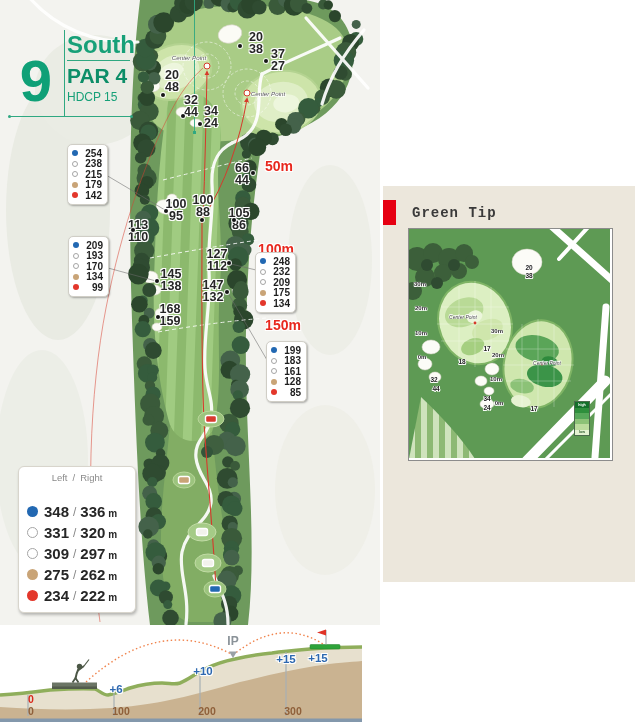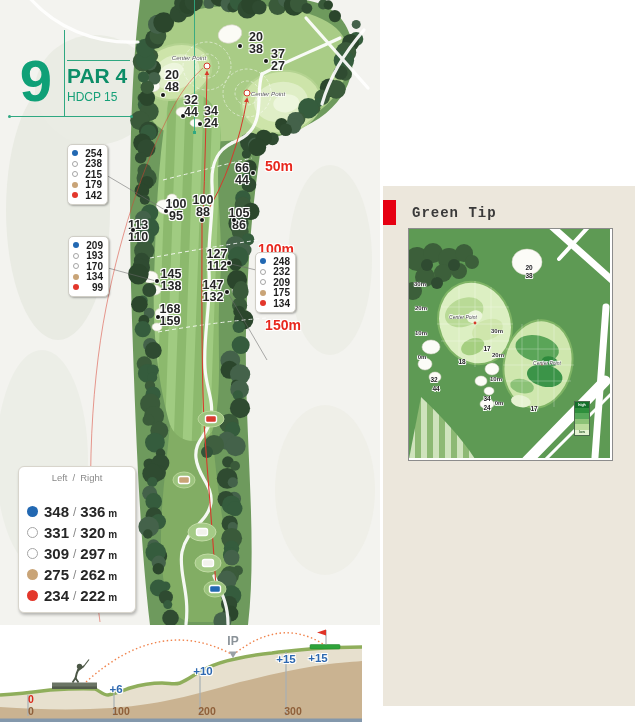--- a/index.html
+++ b/index.html
@@ -45,21 +45,21 @@
   .legend-header{display:flex;justify-content:center;gap:5px;font-size:9.5px;color:#8A8A8A;margin-bottom:18px;}
   .legend-row{display:flex;align-items:center;gap:4px;height:21px;}
   .dot-lg{width:11px;height:11px;border-radius:50%;flex:0 0 auto;box-sizing:border-box;}
   .dot-lg.blue{background:#2268B2;} .dot-lg.white{background:#fff;border:1px solid #A5A5A5;}
   .dot-lg.tan{background:#C9A477;} .dot-lg.red{background:#E3372B;}
   .legend-num{font-weight:bold;font-size:15px;color:#262626;}
   .legend-num.l{width:27px;text-align:right;} .legend-num.r{width:27px;text-align:left;}
   .legend-sep{color:#888;font-size:12px;} .legend-unit{font-weight:bold;font-size:10px;color:#262626;margin-left:-3px;align-self:flex-end;padding-bottom:3px;}
 
   
-  .panel{position:absolute;left:383px;top:186px;width:252px;height:520px;background:#ECE7DC;}
+  .panel{position:absolute;left:383px;top:186px;width:252px;height:396px;background:#ECE7DC;}
   .panel-tab{position:absolute;left:0;top:14px;width:13px;height:25px;background:#E60012;}
   .panel-title{position:absolute;left:29px;top:19px;font-family:"Liberation Mono",monospace;
     font-weight:bold;font-size:14px;letter-spacing:1px;color:#3A3A3A;}
   .tip-image{position:absolute;left:25px;top:42px;width:203px;height:231px;background:#fff;border:1px solid #8C8C8C;}
   .tip-body{position:absolute;left:3px;top:282px;width:246px;font-size:13px;line-height:20px;
     color:#5C564A;white-space:pre-line;}
   .mini-dist,.mini-num,.mini-cp{position:absolute;white-space:nowrap;}
   .mini-dist{font-size:10px;font-weight:bold;color:#2F2F2F;transform:translate(-50%,-50%) scale(.6);}
   .mini-num{font-size:10px;font-weight:bold;color:#222;transform:translate(-50%,-50%) scale(.65);}
   .mini-cp{font-size:10px;font-style:italic;color:#444;transform:translate(-50%,-50%) scale(.5);}
@@ -370,20 +370,21 @@
         <rect x="202.5" y="559.5" width="11" height="7" rx="2" fill="#F2F2EC"></rect>
         <rect x="209.5" y="585.5" width="11" height="7" rx="2" fill="#2268B2"></rect>
       </g>
     </g>
 
     <line x1="194.5" y1="0" x2="194.5" y2="132" stroke="#2FA881" stroke-width="1" opacity="0.9"></line>
     <rect x="193" y="131" width="3" height="3" fill="#2FA881"></rect>
   </svg>
 
   <div class="hole-number">9</div>
+  <div class="course-name">South</div>
   <div class="par-label">PAR 4</div>
   <div class="hdcp-label">HDCP 15</div>
   <div class="gline" style="left:64px;top:30px;width:1px;height:86px"></div>
   <div class="gline" style="left:67px;top:60px;width:63px;height:1px"></div>
   <div class="gline" style="left:10px;top:116px;width:122px;height:1px"></div>
   <div class="gdot" style="left:8px;top:115px"></div>
   <div class="gdot" style="left:130px;top:115px"></div>
 
   <div class="legend">
     <div class="legend-header">
@@ -738,13 +739,35 @@
       </div>
       <div class="badge-row" style="position: static;">
         <span class="dot tan"></span>
         <span class="badge-val">175</span>
       </div>
       <div class="badge-row" style="position: static;">
         <span class="dot red"></span>
         <span class="badge-val">134</span>
       </div>
     </div>
+    <div class="badge" style="left: 266px; top: 341px; position: absolute;">
+      <div class="badge-row" style="position: static;">
+        <span class="dot blue"></span>
+        <span class="badge-val">199</span>
+      </div>
+      <div class="badge-row" style="position: static;">
+        <span class="dot white"></span>
+        <span class="badge-val">183</span>
+      </div>
+      <div class="badge-row" style="position: static;">
+        <span class="dot white"></span>
+        <span class="badge-val">161</span>
+      </div>
+      <div class="badge-row" style="position: static;">
+        <span class="dot tan"></span>
+        <span class="badge-val">128</span>
+      </div>
+      <div class="badge-row" style="position: static;">
+        <span class="dot red"></span>
+        <span class="badge-val">85</span>
+      </div>
+    </div>
   </div>
 
 </body></html>

